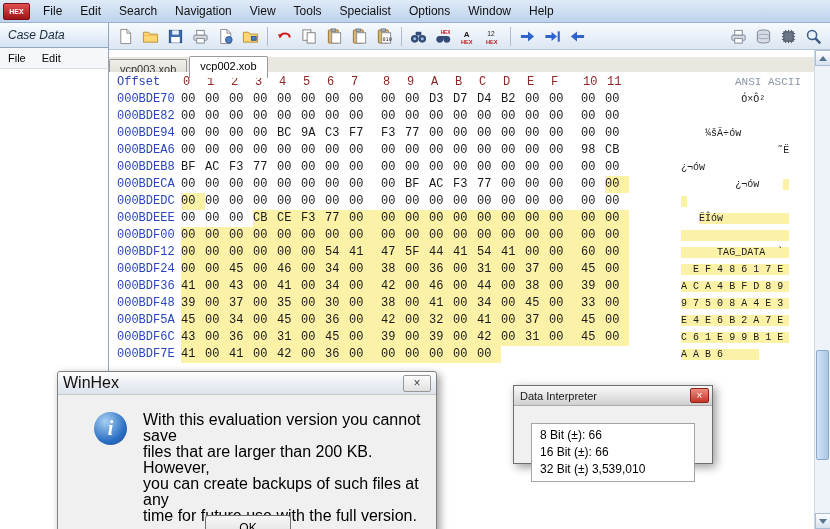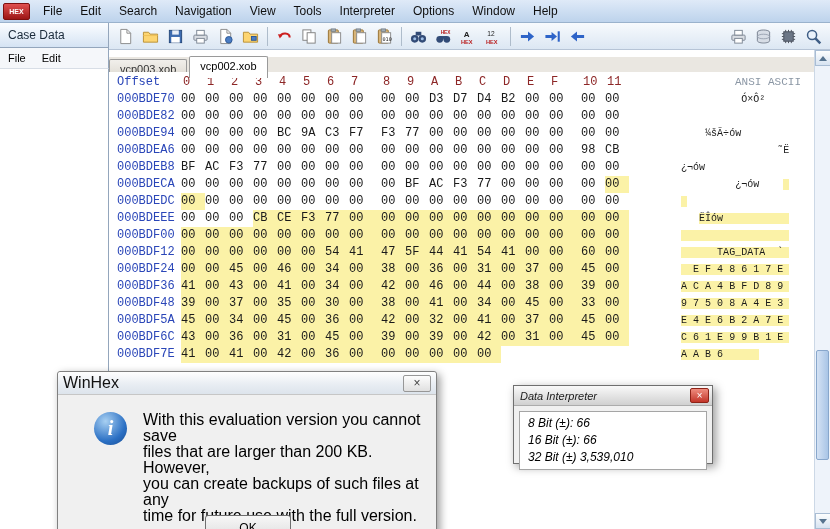--- a/index.html
+++ b/index.html
@@ -8,21 +8,21 @@
 
   
   .menubar{position:absolute;left:0;top:0;width:830px;height:23px;display:flex;align-items:center;
     background:linear-gradient(#dfeaf8,#bdd3ec);border-bottom:1px solid #9ab2cc;}
   .logo{width:27px;height:17px;margin:0 4px 0 3px;background:linear-gradient(#e05050,#9c1616);color:#fff;
     font-size:7px;font-weight:bold;display:flex;align-items:center;justify-content:center;border-radius:2px;border:1px solid #7d1010;}
   .menu-item{padding:0 9px;line-height:23px;color:#101010;cursor:default;}
 
   
   .case-header{position:absolute;left:0;top:23px;width:109px;height:25px;background:linear-gradient(#fbfdff,#d5e3f3);
-    border-right:1px solid #94a6bc;border-bottom:1px solid #94a6bc;line-height:24px;padding-left:8px;color:#1a2a3a;}
+    border-right:1px solid #94a6bc;border-bottom:1px solid #94a6bc;line-height:24px;padding-left:8px;color:#1a2a3a;font-style:italic;}
   .case-menu{position:absolute;left:0;top:48px;width:109px;height:21px;background:#f5f7fa;border-right:1px solid #94a6bc;
     border-bottom:1px solid #d8dee6;display:flex;font-size:11px;}
   .case-menu span{padding:4px 8px;}
   .case-body{position:absolute;left:0;top:69px;width:109px;height:460px;background:#fff;border-right:1px solid #94a6bc;}
 
   
   .toolbar{position:absolute;left:109px;top:23px;width:721px;height:27px;display:flex;align-items:center;
     background:linear-gradient(#f7fafd,#dce7f3);border-bottom:1px solid #b6c4d6;padding:0 4px;}
   .tbicon{width:23px;height:23px;display:flex;align-items:center;justify-content:center;margin:0 1px;border-radius:2px;}
   .tbicon svg{width:17px;height:17px;}
@@ -72,43 +72,43 @@
   .dlg-body{padding:17px 12px 0 36px;display:flex;}
   .info-icon{width:33px;height:33px;border-radius:50%;flex:0 0 33px;
     background:radial-gradient(circle at 35% 28%,#a8d0f2,#2b70c4 62%,#174a90);color:#fff;
     font:italic bold 20px "Liberation Serif",serif;display:flex;align-items:center;justify-content:center;}
   .dlg-text{margin-left:16px;font-size:16px;line-height:16px;color:#000;}
   .dlg-ok{position:absolute;left:147px;top:143px;width:86px;height:26px;border:1px solid #6f6f6f;border-radius:3px;
     background:linear-gradient(#f7f7f7,#dcdcdc);text-align:center;line-height:24px;font-size:12px;color:#000;}
 
   
   .di{position:absolute;left:513px;top:385px;width:200px;height:79px;background:#f0f0f0;border:1px solid #6f6f6f;
-    box-shadow:3px 3px 9px rgba(0,0,0,.4);z-index:9;font-style:italic;}
+    box-shadow:3px 3px 9px rgba(0,0,0,.4);z-index:9;}
   .di-title{height:20px;background:linear-gradient(#f9f9f9,#d0d0d0);display:flex;align-items:center;
     padding:0 3px 0 6px;border-bottom:1px solid #ababab;}
   .di-title-text{flex:1;font-size:11px;color:#1a1a1a;}
   .di-close{width:19px;height:15px;background:linear-gradient(#ef8d7f,#c23529);border:1px solid #8e2317;border-radius:2px;
     color:#fff;font-size:10px;line-height:13px;text-align:center;}
-  .di-body{margin:5px;background:#fff;border:1px solid #a5a5a5;padding:3px 8px;font-size:12px;line-height:17px;color:#000;}
+  .di-body{margin:17px;background:#fff;border:1px solid #a5a5a5;padding:3px 8px;font-size:12px;line-height:17px;color:#000;}
 </style>
 </head>
 <body>
 
 <div class="window">
 
   <div class="menubar">
     <div class="logo">HEX</div>
     <div class="menu-items" style="display:flex;">
         <span class="menu-item">File</span>
         <span class="menu-item">Edit</span>
         <span class="menu-item">Search</span>
         <span class="menu-item">Navigation</span>
         <span class="menu-item">View</span>
         <span class="menu-item">Tools</span>
-        <span class="menu-item">Interpreter</span>
+        <span class="menu-item">Specialist</span>
         <span class="menu-item">Options</span>
         <span class="menu-item">Window</span>
         <span class="menu-item">Help</span>
       </div>
   </div>
 
   <div class="case-header">Case Data</div>
   <div class="case-menu">
     <span>File</span>
     <span>Edit</span>

